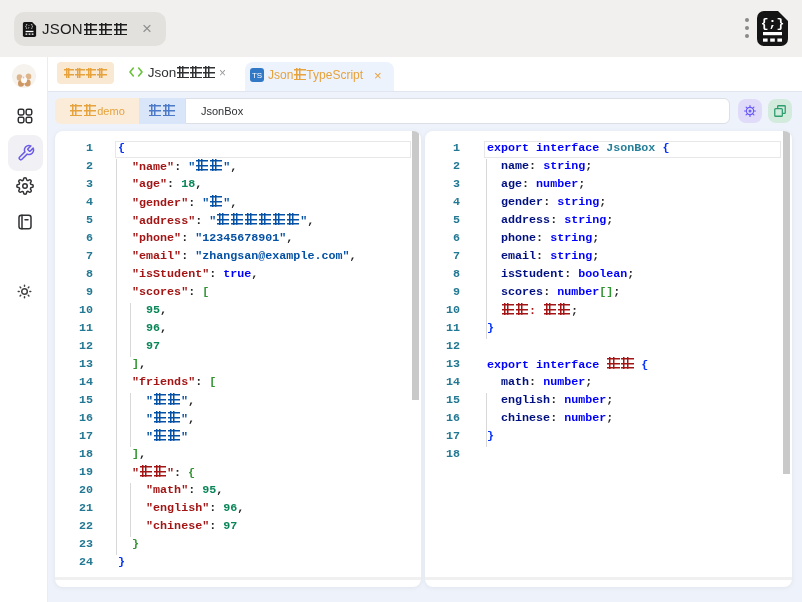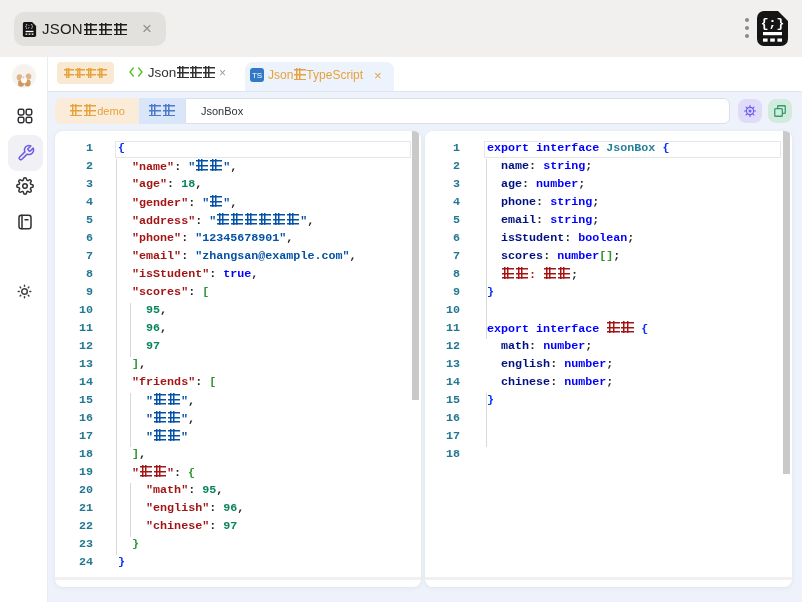--- a/index.html
+++ b/index.html
@@ -222,20 +222,22 @@
 <div class="ln">15</div>
 <div class="ln">16</div>
 <div class="ln">17</div>
 <div class="ln">18</div>
 </div>
 <div class="code" style="left:62px">
 <div class="curline" style="width:297px"></div>
 <div class="cl2"><span class="t">export</span> <span class="t">interface</span> <span class="cl">JsonBox</span> <span class="b1">{</span></div>
 <div class="cl2">  <span class="pr">name</span><span class="p">:</span> <span class="t">string</span><span class="p">;</span></div>
 <div class="cl2">  <span class="pr">age</span><span class="p">:</span> <span class="t">number</span><span class="p">;</span></div>
+<div class="cl2">  <span class="pr">gender</span><span class="p">:</span> <span class="t">string</span><span class="p">;</span></div>
+<div class="cl2">  <span class="pr">address</span><span class="p">:</span> <span class="t">string</span><span class="p">;</span></div>
 <div class="cl2">  <span class="pr">phone</span><span class="p">:</span> <span class="t">string</span><span class="p">;</span></div>
 <div class="cl2">  <span class="pr">email</span><span class="p">:</span> <span class="t">string</span><span class="p">;</span></div>
 <div class="cl2">  <span class="pr">isStudent</span><span class="p">:</span> <span class="t">boolean</span><span class="p">;</span></div>
 <div class="cl2">  <span class="pr">scores</span><span class="p">:</span> <span class="t">number</span><span class="b2">[]</span><span class="p">;</span></div>
 <div class="cl2">  <span class="k"><i class="cj"></i><i class="cj"></i></span><span class="k">:</span> <span class="k"><i class="cj"></i><i class="cj"></i></span><span class="p">;</span></div>
 <div class="cl2"><span class="b1">}</span></div>
 <div class="cl2"></div>
 <div class="cl2"><span class="t">export</span> <span class="t">interface</span> <span class="k"><i class="cj"></i><i class="cj"></i></span> <span class="b1">{</span></div>
 <div class="cl2">  <span class="pr">math</span><span class="p">:</span> <span class="t">number</span><span class="p">;</span></div>
 <div class="cl2">  <span class="pr">english</span><span class="p">:</span> <span class="t">number</span><span class="p">;</span></div>

